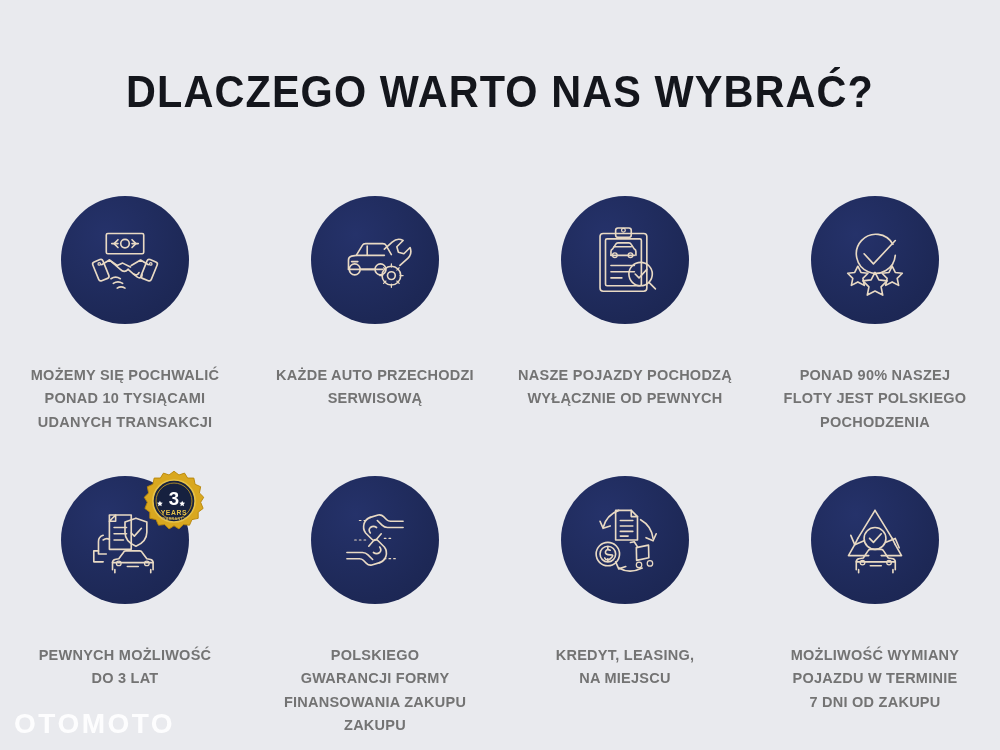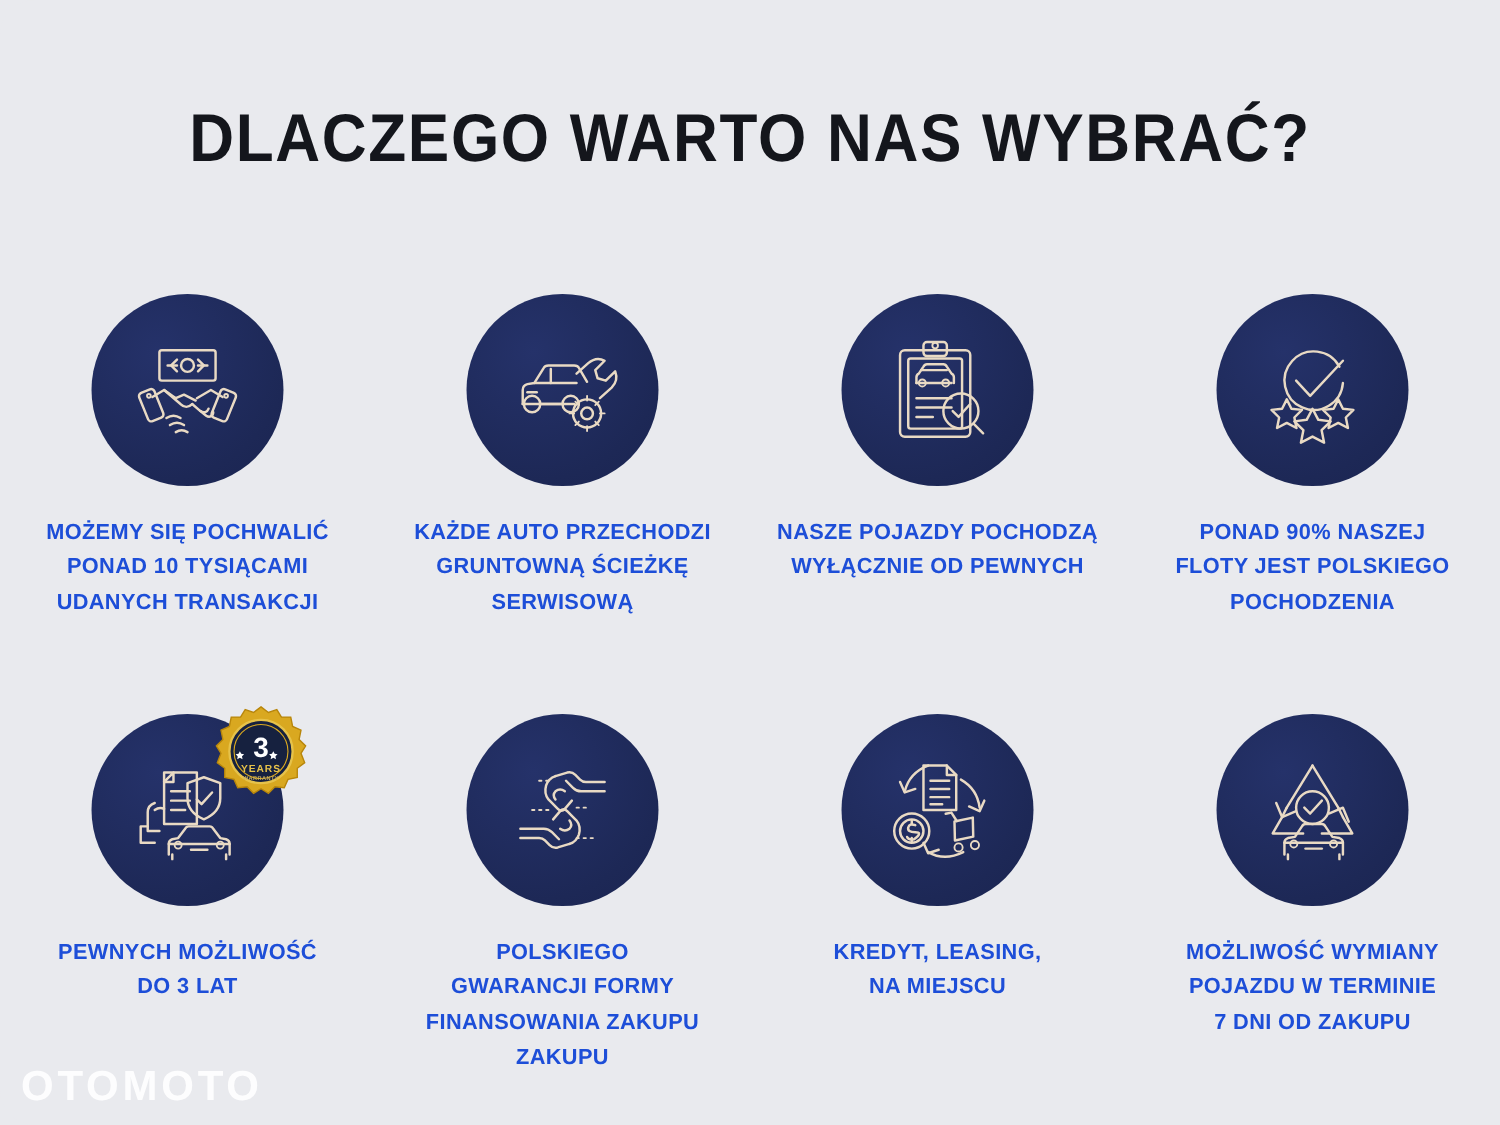--- a/index.html
+++ b/index.html
@@ -101,28 +101,28 @@
     position: absolute;
     right: -16px;
     top: -6px;
     width: 62px;
     height: 62px;
   }
   .seal svg { width: 62px; height: 62px; display: block; }
 
   
   .caption {
-    margin-top: 20px;
+    margin-top: 40px;
     width: 248px;
     text-align: center;
     font-size: 14.5px;
     font-weight: 700;
     line-height: 1.62;
     letter-spacing: 0.25px;
-    color: #1d4ed8;
+    color: #737373;
   }
   .caption .ln { display: block; white-space: nowrap; }
 
   
   .logo {
     position: absolute;
     left: 14px;
     bottom: 10px;
     font-size: 28px;
     font-weight: 700;
@@ -183,21 +183,20 @@
             <path class="ico" d="M20 52 h8"></path>
             <path class="ico" d="M62 36 l10 -9 q7 -6 14 -2 l-8 8 2 7 7 2 8 -8 q3 8 -3 14 l-10 9"></path>
             <circle class="ico" cx="71" cy="70" r="12"></circle>
             <circle class="ico" cx="71" cy="70" r="5"></circle>
             <path class="ico-thin" d="M71 55 v4 M71 81 v4 M56 70 h4 M82 70 h4 M61 60 l3 3 M78 77 l3 3 M81 60 l-3 3 M64 77 l-3 3"></path>
           </svg>
         </div>
       </div>
       <div class="caption">
         <span class="ln">KAŻDE AUTO PRZECHODZI</span>
-        <span class="ln">GRUNTOWNĄ ŚCIEŻKĘ</span>
         <span class="ln">SERWISOWĄ</span>
       </div>
     </div>
 
     <div class="cell">
       <div class="badge-wrap">
         <div class="circle">
           <svg viewBox="0 0 100 100" aria-hidden="true">
             <rect class="ico" x="18" y="16" width="60" height="74" rx="4"></rect>
             <rect class="ico" x="25" y="23" width="46" height="60" rx="2"></rect>

